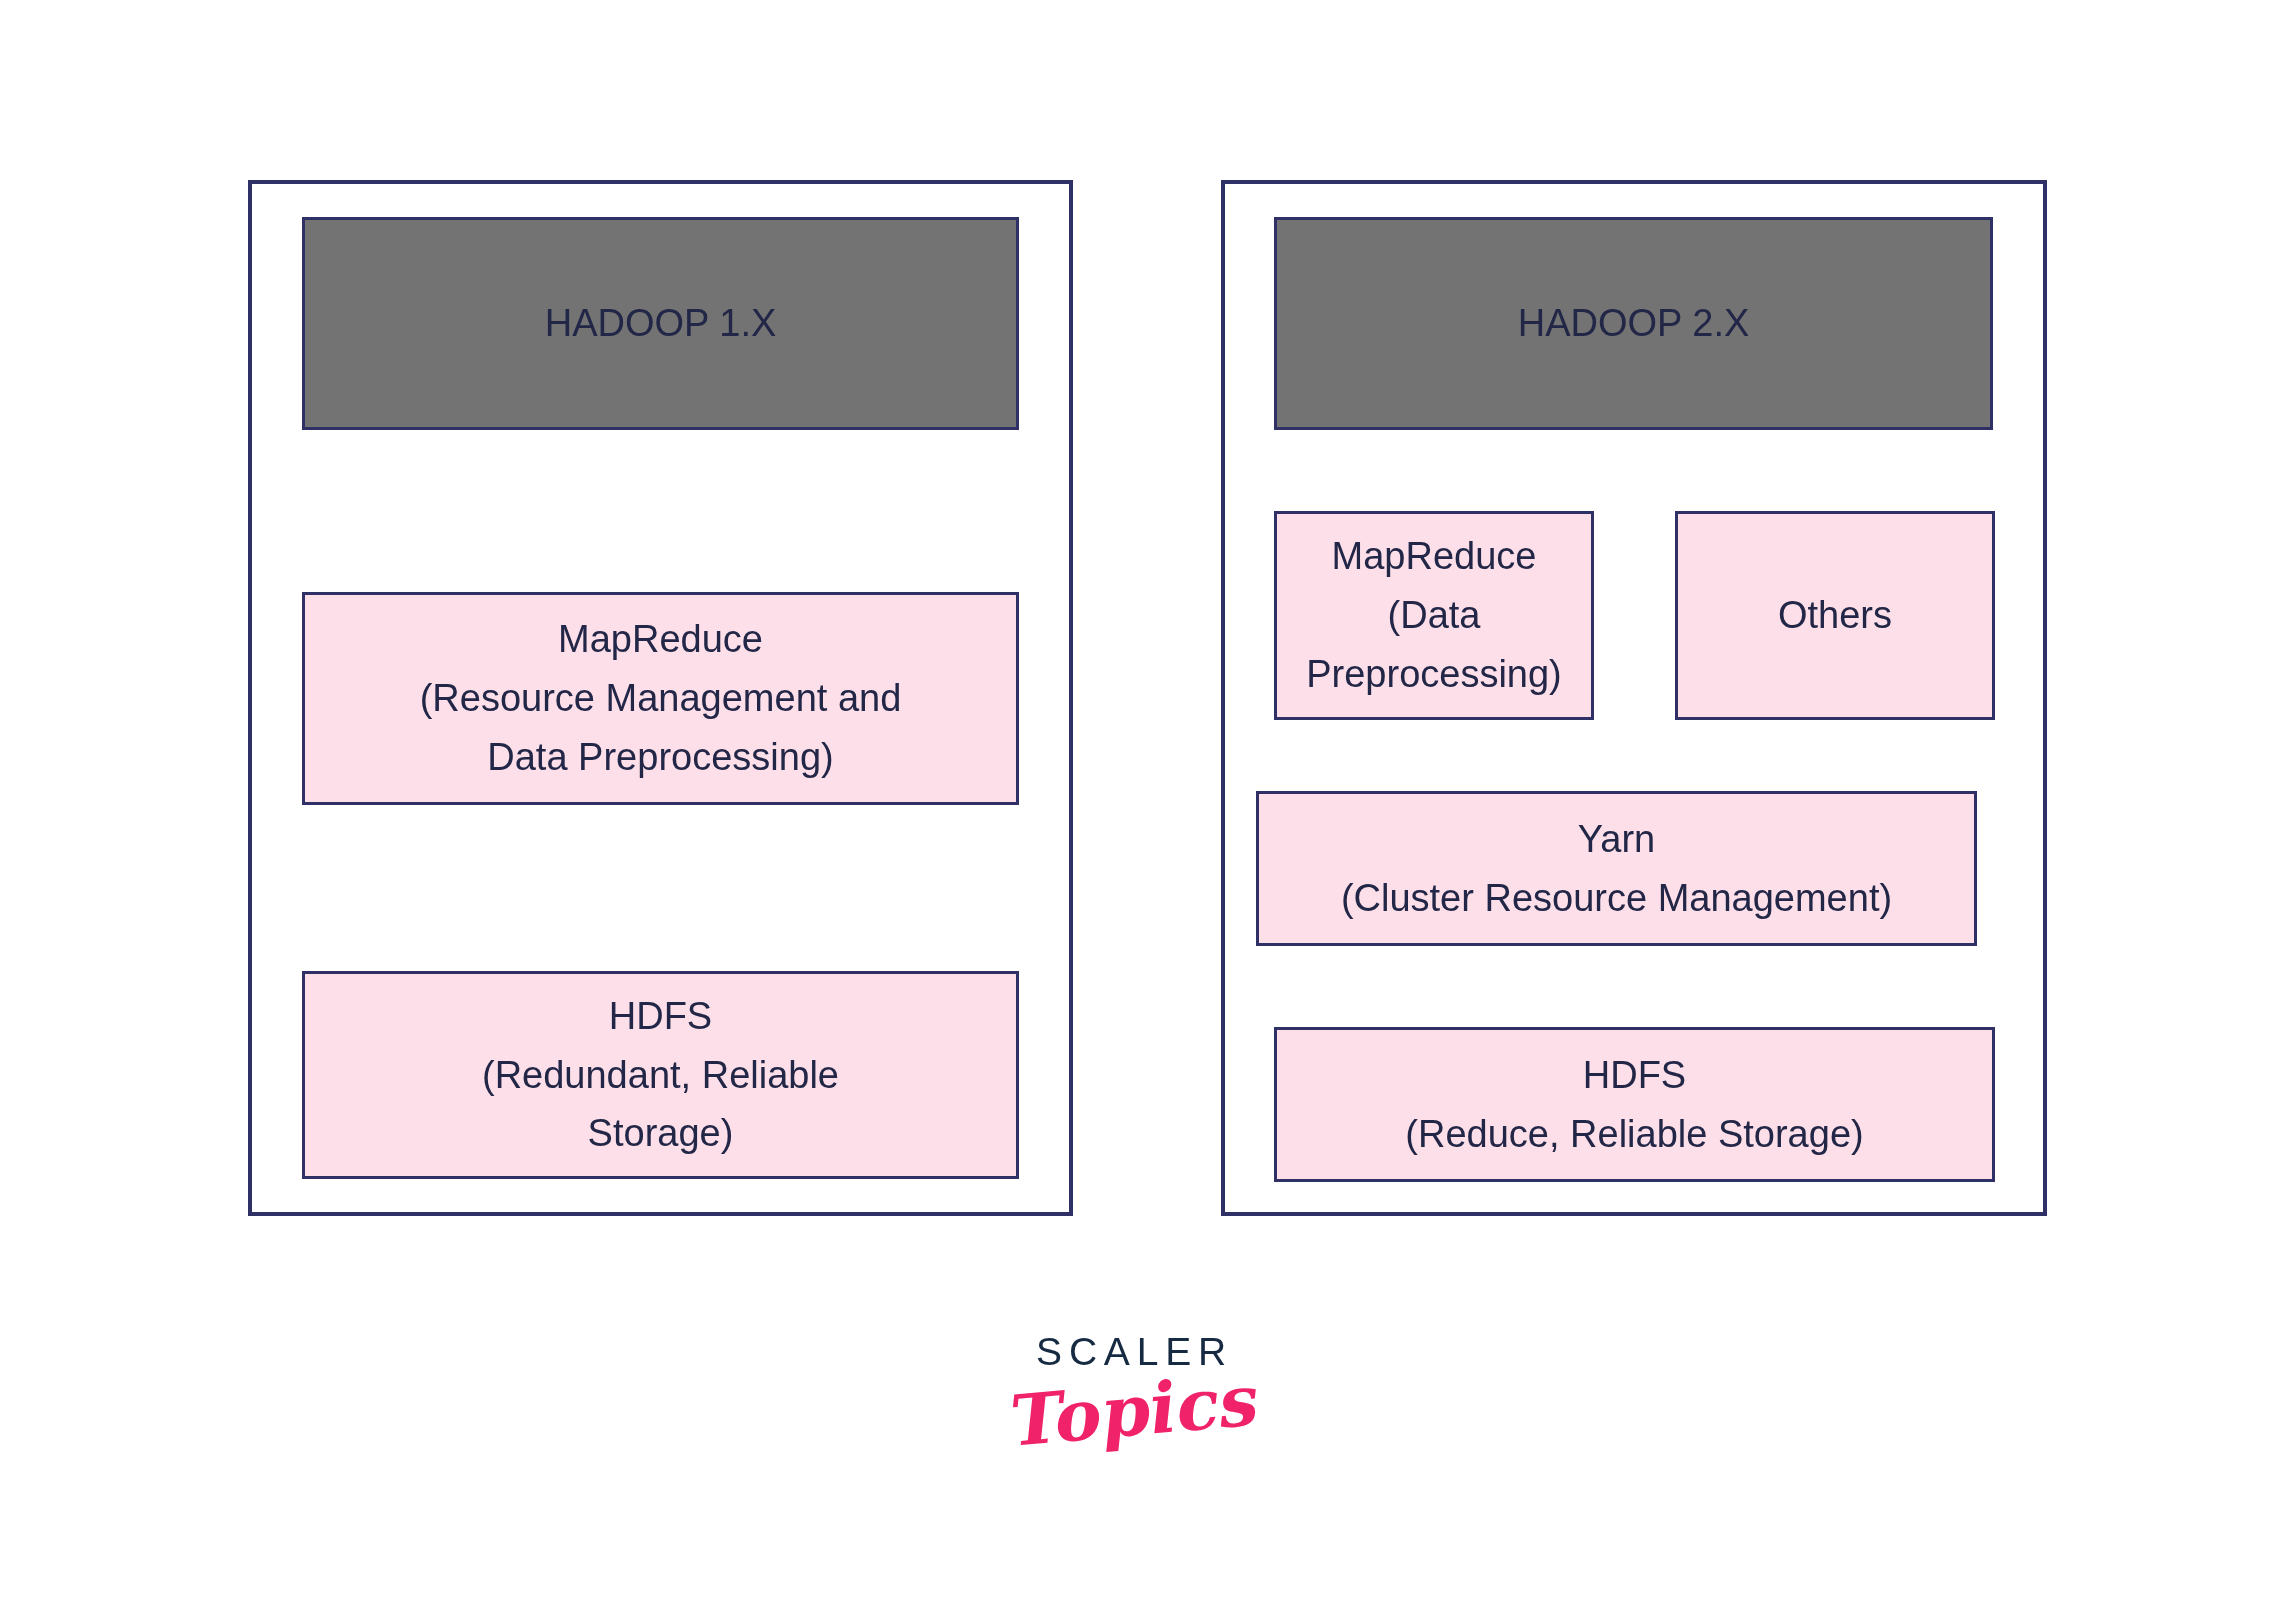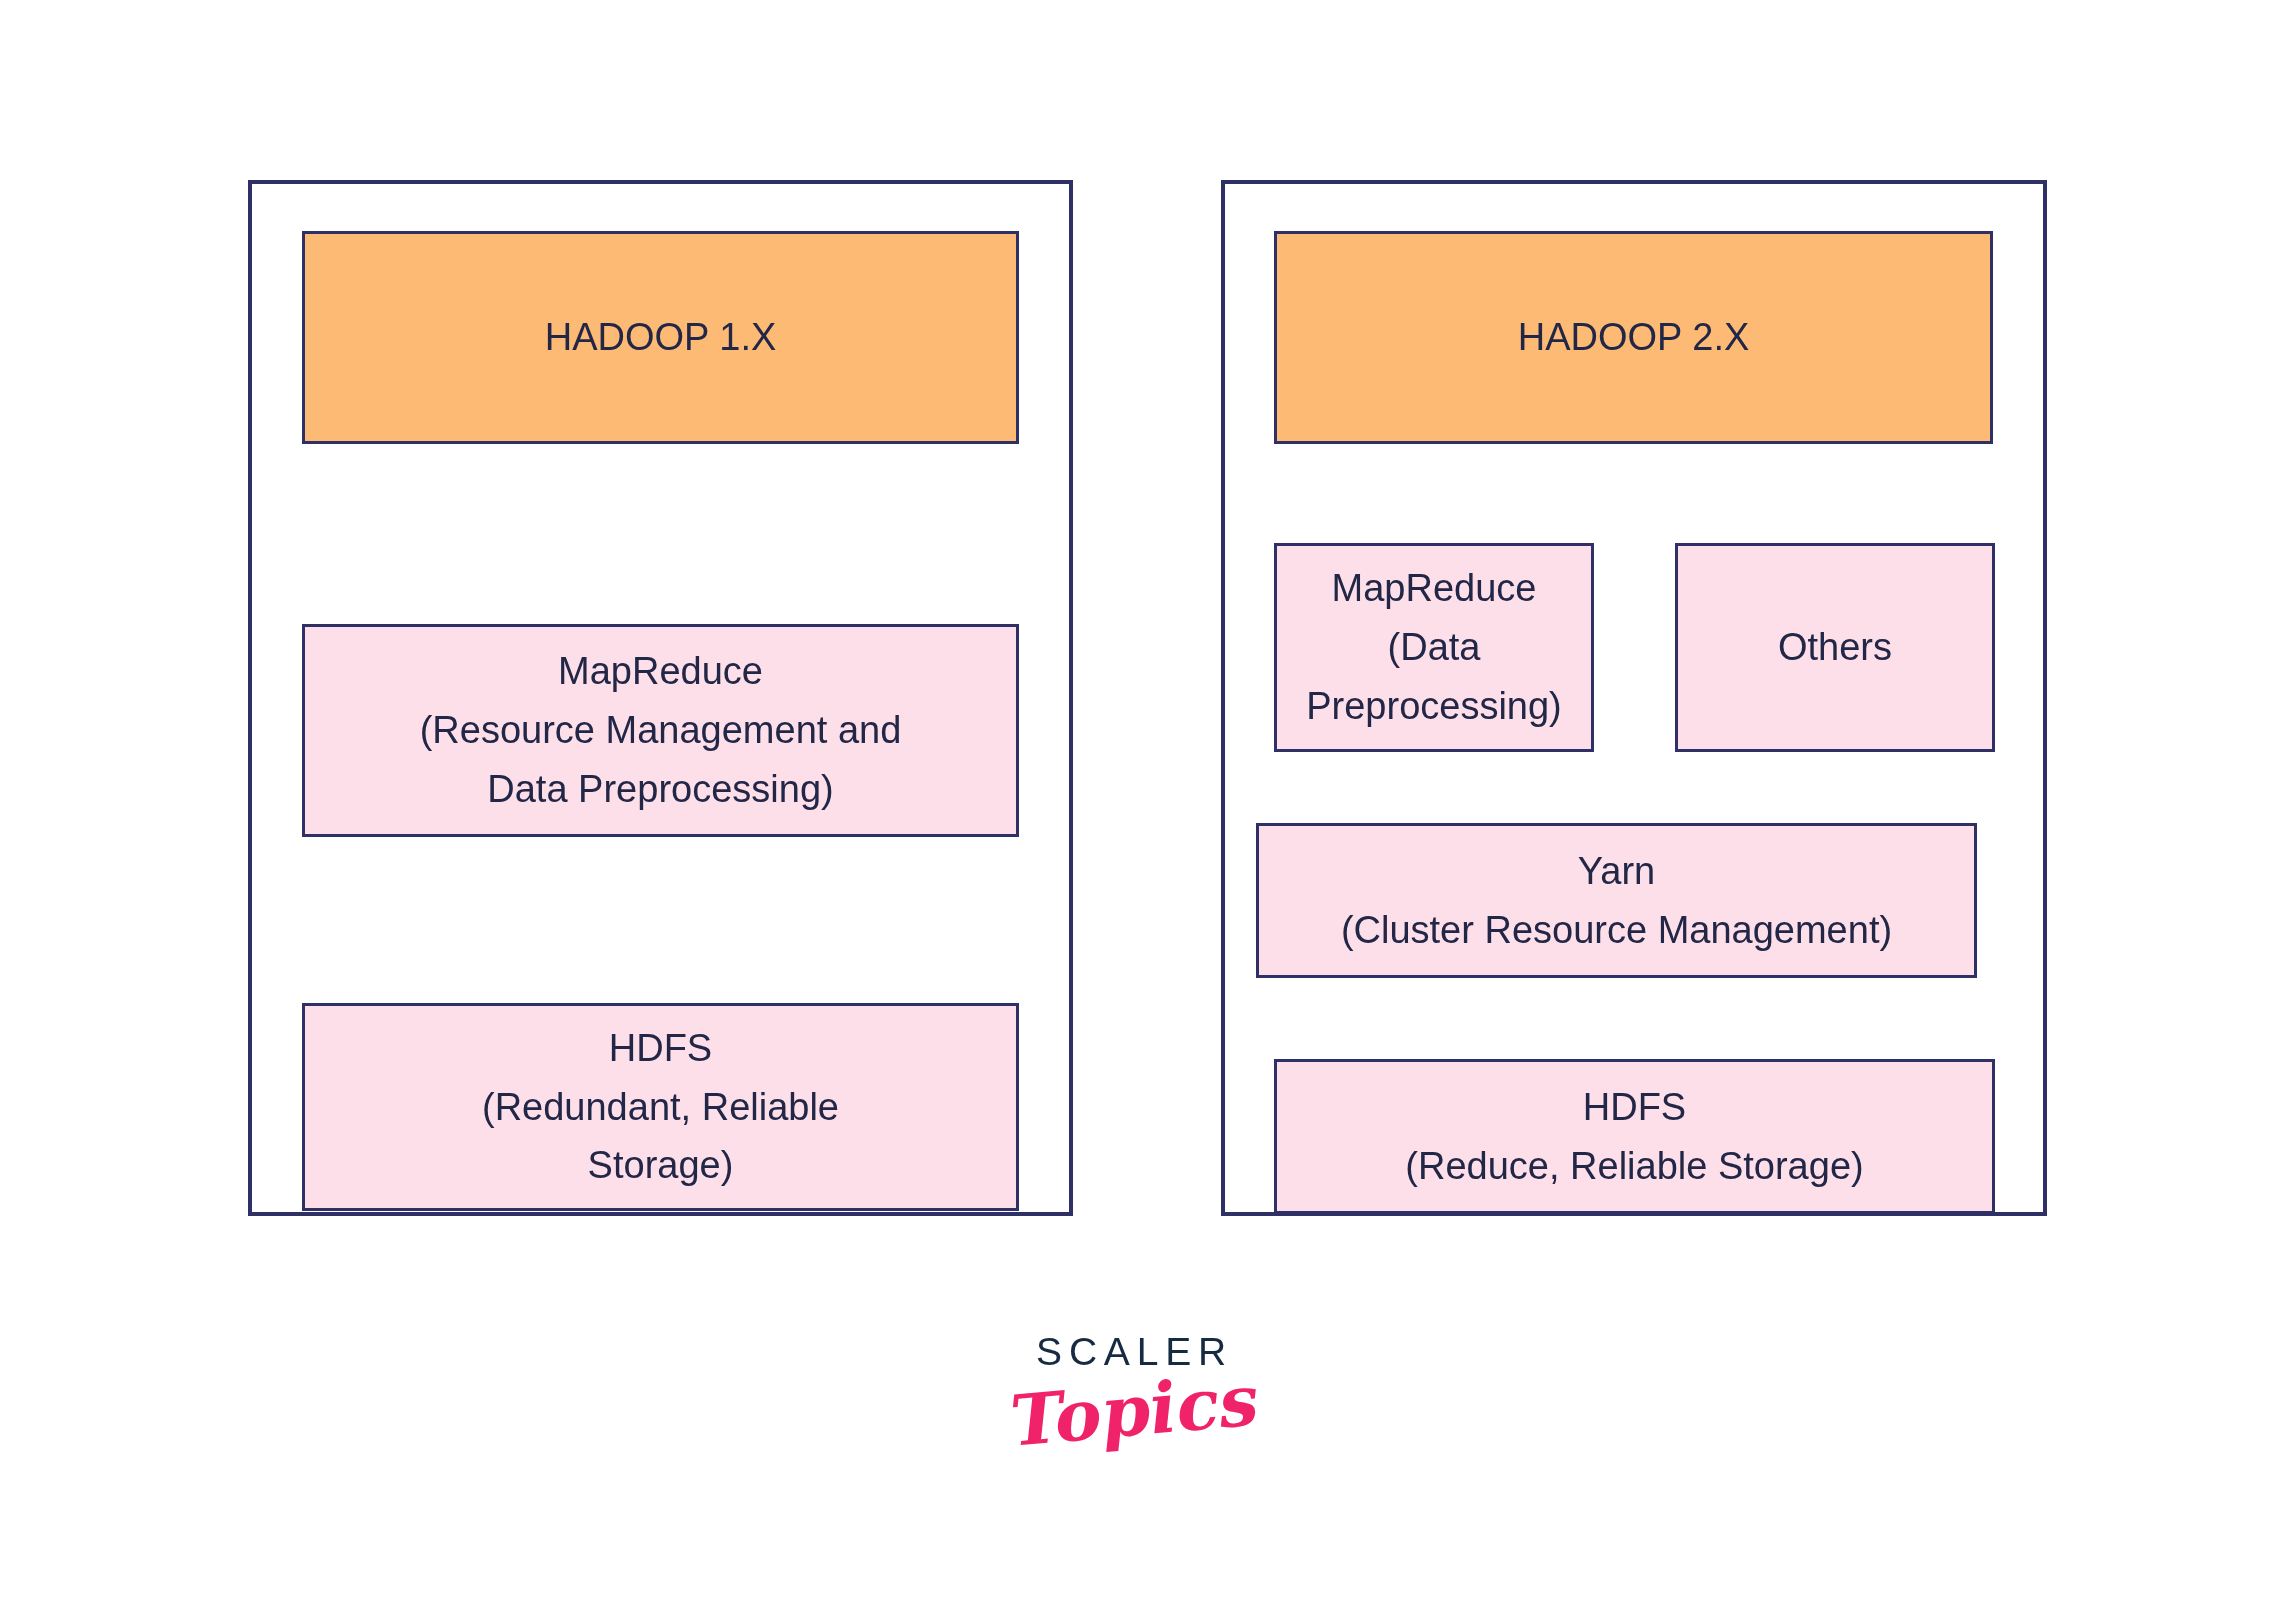--- a/index.html
+++ b/index.html
@@ -31,22 +31,22 @@
     display: flex;
     align-items: center;
     justify-content: center;
     text-align: center;
     color: #222647;
     font-size: 38px;
     line-height: 1.55;
     white-space: pre-line;
     padding: 6.8px;
   }
-  .box.header { background: #fdba74; margin-top: 14px; }
-  .box.comp   { background: #fcdfe8; margin-top: 32px; }
+  .box.header { background: #737373; }
+  .box.comp   { background: #fcdfe8; }
 
   
   #box-h1    { left: 50px; top: 33px;   width: 717px; height: 213px; }
   #box-mr1   { left: 50px; top: 408px;  width: 717px; height: 213px; }
   #box-hdfs1 { left: 50px; top: 787px; width: 717px; height: 208px; }
 
   
   #box-h2     { left: 49px;  top: 33px;   width: 719px; height: 213px; }
   #box-mr2    { left: 49px;  top: 327px;  width: 320px;  height: 209px; }
   #box-others { left: 450px; top: 327px;  width: 320px;  height: 209px; }

